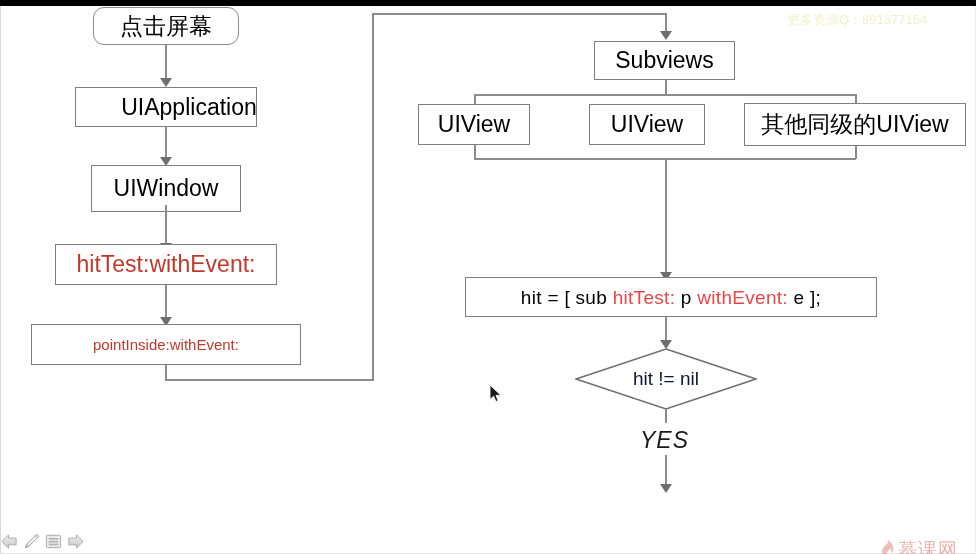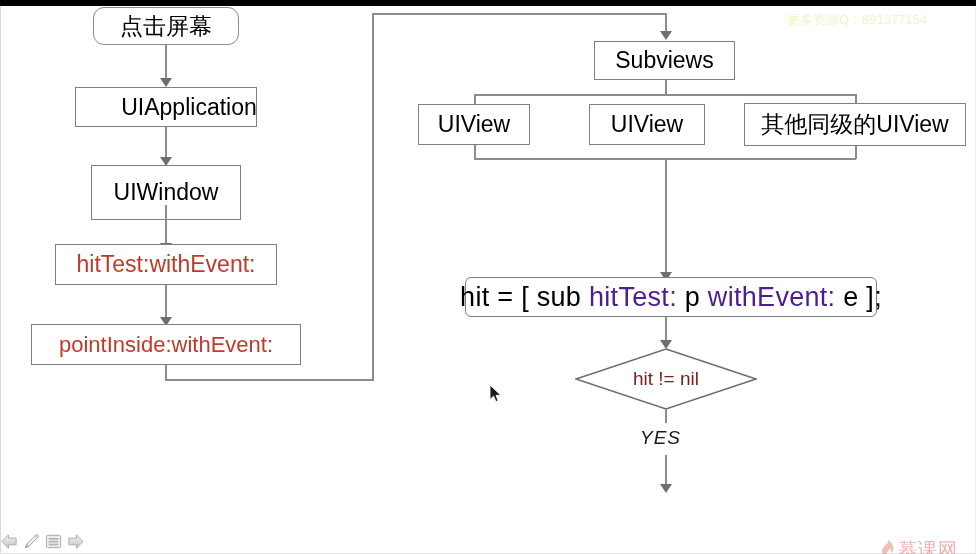--- a/index.html
+++ b/index.html
@@ -27,21 +27,21 @@
     background:#ffffff;
     border:1.6px solid #7f7f7f;
     display:flex;align-items:center;justify-content:center;
     white-space:nowrap;
     color:#000;
     line-height:1;
   }
   .node.rounded{border-radius:11px;border-color:#8c8c8c;}
   .node .txt{display:block;}
   .red{color:#c0392b;}
-  .redtxt{color:#4c1d95;}
+  .redtxt{color:#ef4444;}
 
   
   .ln{position:absolute;background:#8c8c8c;}
   .lnv{width:1.6px;}
   .lnh{height:1.6px;}
   .arrowhead{
     position:absolute;width:0;height:0;
     border-left:6px solid transparent;
     border-right:6px solid transparent;
     border-top:9px solid #6e6e6e;
@@ -56,24 +56,24 @@
     color:#ffffff;font-size:23px;letter-spacing:2px;
     pointer-events:none;
   }
 
   
   .diamond{position:absolute;}
   .diamond svg{display:block;}
   .diamond .dlabel{
     position:absolute;left:0;top:0;width:100%;height:100%;
     display:flex;align-items:center;justify-content:center;
-    font-size:19px;color:#7f1d1d;
+    font-size:19px;color:#0f172a;
   }
   .yes{
-    position:absolute;font-style:italic;font-size:19px;color:#1a1a1a;
+    position:absolute;font-style:italic;font-size:23px;color:#1a1a1a;
     letter-spacing:1px;
   }
 
   
   .watermark{
     position:absolute;
     color:#eef3c8;
     font-size:13px;
     white-space:nowrap;
     font-family:"Liberation Sans","DejaVu Sans",sans-serif;
@@ -85,21 +85,21 @@
 
   
   .logo{position:absolute;display:flex;align-items:center;gap:3px;opacity:.55;margin-top:20px;}
   .logo .flame{display:block;}
   .logo .logotext{font-size:19px;color:#d7786f;letter-spacing:1px;line-height:1;}
 
   
   .cursor{position:absolute;}
 
   
-  .codebox{font-size:27px;letter-spacing:.3px;border-radius:6px;}
+  .codebox{font-size:19px;letter-spacing:.3px;}
   .codebox span{white-space:pre;}
 </style>
 </head>
 <body>
 
 <div id="stage">
 
   <div class="top-bar"></div>
   <div class="edge-left"></div>
   <div class="edge-right"></div>
@@ -112,33 +112,33 @@
   </div>
   <div class="ln lnv" style="left:165px;top:45px;height:37px;"></div>
   <div class="arrowhead" style="left:160px;top:78px;"></div>
 
   <div class="node" style="left:75px;top:87px;width:182px;height:40px;font-size:23px;padding-left:46px;">
     <span class="txt">UIApplication</span>
   </div>
   <div class="ln lnv" style="left:165px;top:127px;height:34px;"></div>
   <div class="arrowhead" style="left:160px;top:157px;"></div>
 
-  <div class="node" style="left:91px;top:165px;width:150px;height:55px;font-size:23px;">
+  <div class="node" style="left:91px;top:165px;width:150px;height:47px;font-size:23px;">
     <span class="txt">UIWindow</span>
   </div>
   <div class="ln lnv" style="left:165px;top:205px;height:42px;"></div>
   <div class="arrowhead" style="left:160px;top:243px;"></div>
 
   <div class="node" style="left:55px;top:244px;width:222px;height:41px;font-size:23px;">
     <span class="txt red">hitTest:withEvent:</span>
   </div>
   <div class="ln lnv" style="left:165px;top:285px;height:36px;"></div>
   <div class="arrowhead" style="left:160px;top:317px;"></div>
 
-  <div class="node" style="left:31px;top:324px;width:270px;height:41px;font-size:22px;">
+  <div class="node" style="left:31px;top:324px;width:270px;height:41px;font-size:15px;">
     <span class="txt red">pointInside:withEvent:</span>
   </div>
 
   <div class="ln lnv" style="left:165px;top:365px;height:15px;"></div>
   <div class="ln lnh" style="left:165px;top:379px;width:209px;"></div>
   <div class="ln lnv" style="left:372px;top:13px;height:367px;"></div>
   <div class="ln lnh" style="left:372px;top:13px;width:295px;"></div>
   <div class="ln lnv" style="left:665px;top:13px;height:22px;"></div>
   <div class="arrowhead" style="left:660px;top:31px;"></div>
 

